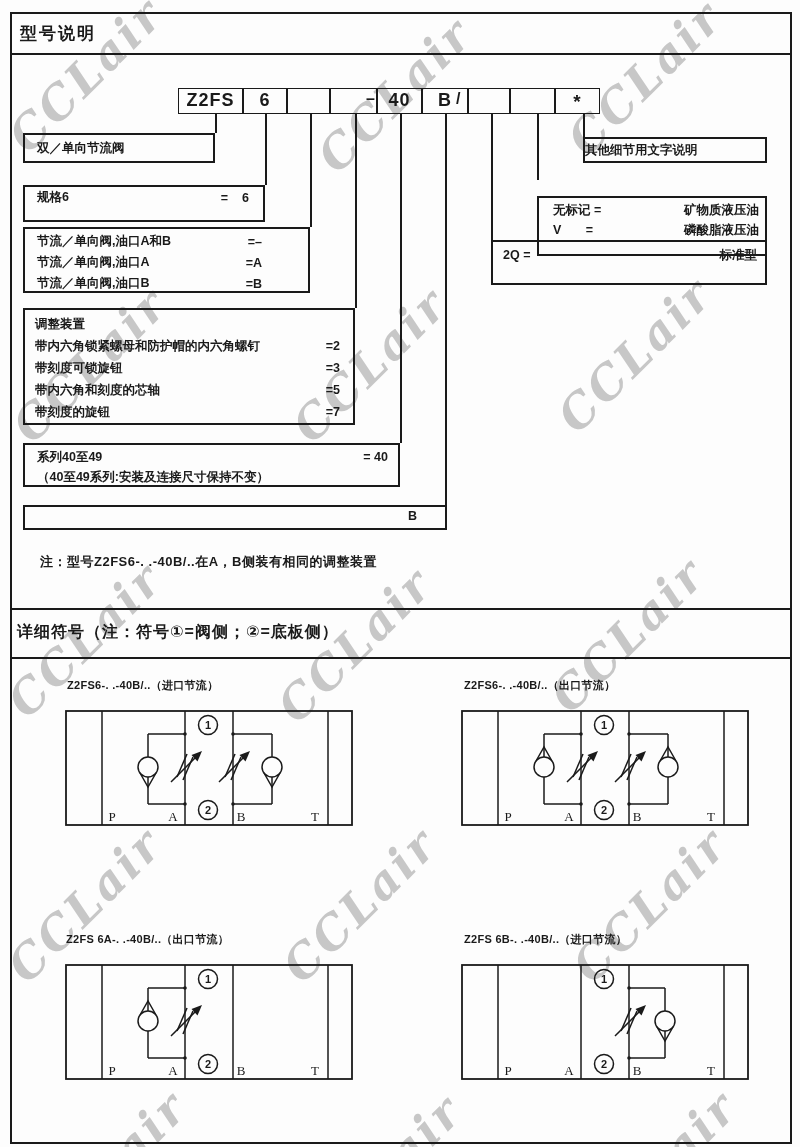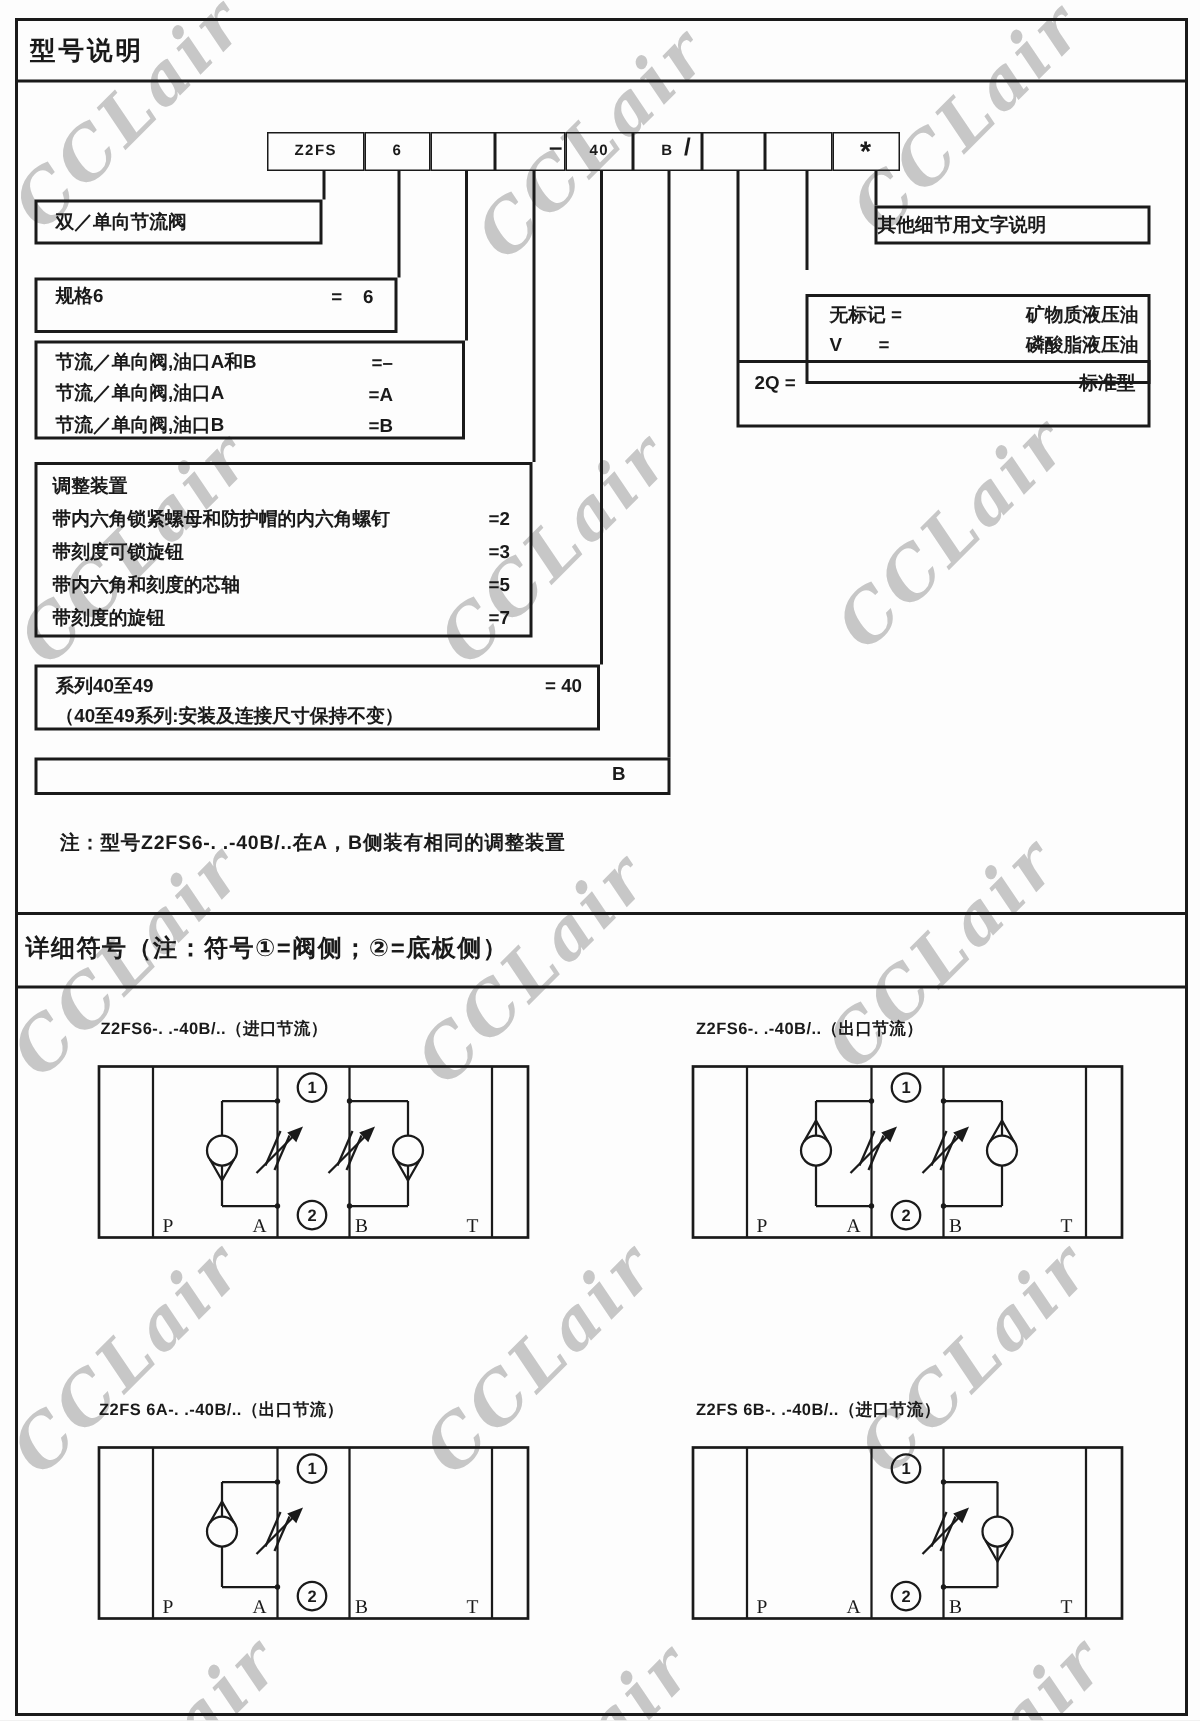--- a/index.html
+++ b/index.html
@@ -13,21 +13,21 @@
     color:#c7c7c7;letter-spacing:3px;white-space:nowrap;
     transform:translate(-50%,-50%) rotate(-45deg);z-index:0;pointer-events:none;
   }
   .abs{position:absolute;z-index:2;}
   .page-border{left:10px;top:12px;width:778px;height:1128px;border:2px solid #1a1a1a;}
   .hline{height:0;border-top:2px solid #1a1a1a;}
   .vl{width:0;border-left:2px solid #1a1a1a;}
   .title{font-size:17px;font-weight:bold;letter-spacing:2px;}
   .cell{
     position:absolute;top:88px;height:26px;border:1.6px solid #1a1a1a;
-    box-sizing:border-box;text-align:center;font-size:10px;font-weight:600;
+    box-sizing:border-box;text-align:center;font-size:18px;font-weight:600;
     line-height:23px;letter-spacing:1px;background:transparent;
   }
   .sep{position:absolute;font-size:16px;font-weight:bold;z-index:3;}
   .lbox{
     position:absolute;border:2px solid #1a1a1a;box-sizing:border-box;
     font-size:12.5px;font-weight:bold;z-index:2;
   }
   .lbox .row{display:flex;justify-content:space-between;align-items:center;}
   .lbox .lab{white-space:pre;}
   .lbox .val{white-space:pre;}

